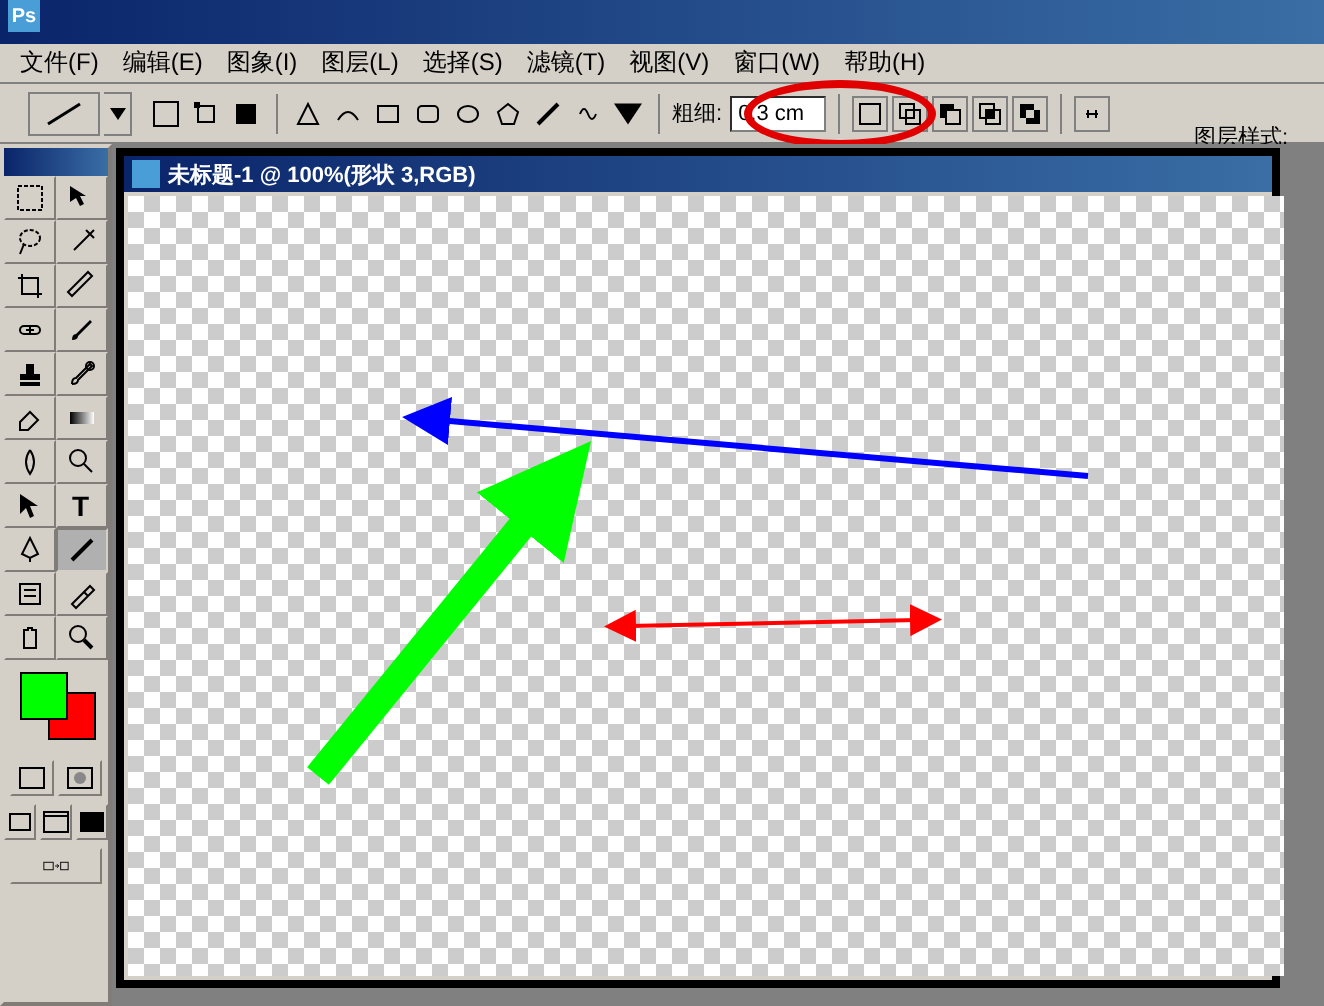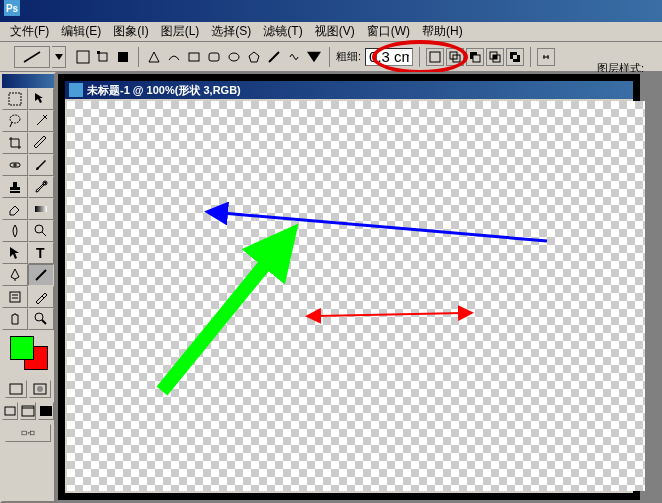--- a/index.html
+++ b/index.html
@@ -14,21 +14,21 @@
 
 .optionsbar { background: #d4d0c8; height: 30px; display: flex; align-items: center; padding: 2px 14px; font-size: 11px; border-bottom: 1px solid #808080; position: relative; }
 .tool-preview { width: 36px; height: 22px; border: 1px solid #808080; background: #d4d0c8; margin-right: 2px; display: flex; align-items: center; justify-content: center; }
 .tool-preview svg { width: 20px; height: 14px; }
 .dropdown-arrow { width: 14px; height: 22px; border: 1px solid #808080; border-left: none; background: #d4d0c8; display: flex; align-items: center; justify-content: center; margin-right: 8px; }
 .shape-icons { display: flex; gap: 2px; }
 .shape-btn { width: 18px; height: 18px; display: flex; align-items: center; justify-content: center; border: 1px solid transparent; }
 .shape-btn svg { width: 14px; height: 14px; }
 .sep { width: 1px; height: 20px; background: #808080; margin: 0 6px; }
 .weight-label { margin-right: 4px; }
-.weight-input { width: 48px; height: 18px; border: 1px inset #808080; background: #fff; padding: 1px 3px; font-size: 15px; }
+.weight-input { width: 48px; height: 18px; border: 1px inset #808080; background: #fff; padding: 1px 3px; font-size: 11px; }
 .red-circle { position: absolute; border: 4px solid #e00000; border-radius: 50%; width: 96px; height: 34px; left: 372px; top: -2px; pointer-events: none; }
 .opt-btn { width: 18px; height: 18px; border: 1px solid #808080; background: #d4d0c8; display: flex; align-items: center; justify-content: center; }
 .opt-btn svg { width: 12px; height: 12px; }
 .layer-style-label { margin-left: auto; margin-right: 4px; margin-top: 24px; }
 
 .workarea { display: flex; height: 431px; }
 
 .toolbox { width: 56px; background: #d4d0c8; border: 2px outset #d4d0c8; display: flex; flex-direction: column; }
 .toolbox-title { height: 14px; background: linear-gradient(to right, #0a246a, #3a6ea5); }
 .tool-grid { display: grid; grid-template-columns: 1fr 1fr; }
@@ -36,21 +36,21 @@
 .tool-cell.active { border: 1px inset #d4d0c8; background: #b0b0b0; }
 .tool-cell svg { width: 16px; height: 16px; }
 .color-swatches { height: 40px; position: relative; margin: 4px; }
 .swatch-back { position: absolute; width: 24px; height: 24px; background: #ff0000; border: 1px solid #000; left: 18px; top: 12px; }
 .swatch-front { position: absolute; width: 24px; height: 24px; background: #00ff00; border: 1px solid #000; left: 4px; top: 2px; }
 .mode-row { display: flex; justify-content: center; gap: 2px; margin: 2px; }
 .mode-btn { width: 22px; height: 18px; border: 1px outset #d4d0c8; background: #d4d0c8; display: flex; align-items: center; justify-content: center; }
 .mode-btn svg { width: 14px; height: 12px; }
 
 .canvas-area { flex: 1; background: #808080; padding: 2px; position: relative; }
-.doc-window { background: #d4d0c8; border: 7px solid #000000; width: 582px; }
+.doc-window { background: #d4d0c8; border: 4px solid #000000; width: 582px; }
 .doc-titlebar { background: linear-gradient(to right, #0a246a, #3a6ea5); color: #fff; height: 18px; display: flex; align-items: center; padding: 0 4px; font-size: 11px; font-weight: bold; }
 .doc-titlebar .icon { width: 14px; height: 14px; background: #4a9ed8; margin-right: 4px; }
 .canvas { width: 578px; height: 390px; position: relative; margin: 2px; background-image:
   linear-gradient(45deg, #ccc 25%, transparent 25%),
   linear-gradient(-45deg, #ccc 25%, transparent 25%),
   linear-gradient(45deg, transparent 75%, #ccc 75%),
   linear-gradient(-45deg, transparent 75%, #ccc 75%);
   background-size: 16px 16px;
   background-position: 0 0, 0 8px, 8px -8px, -8px 0;
   background-color: #fff;

